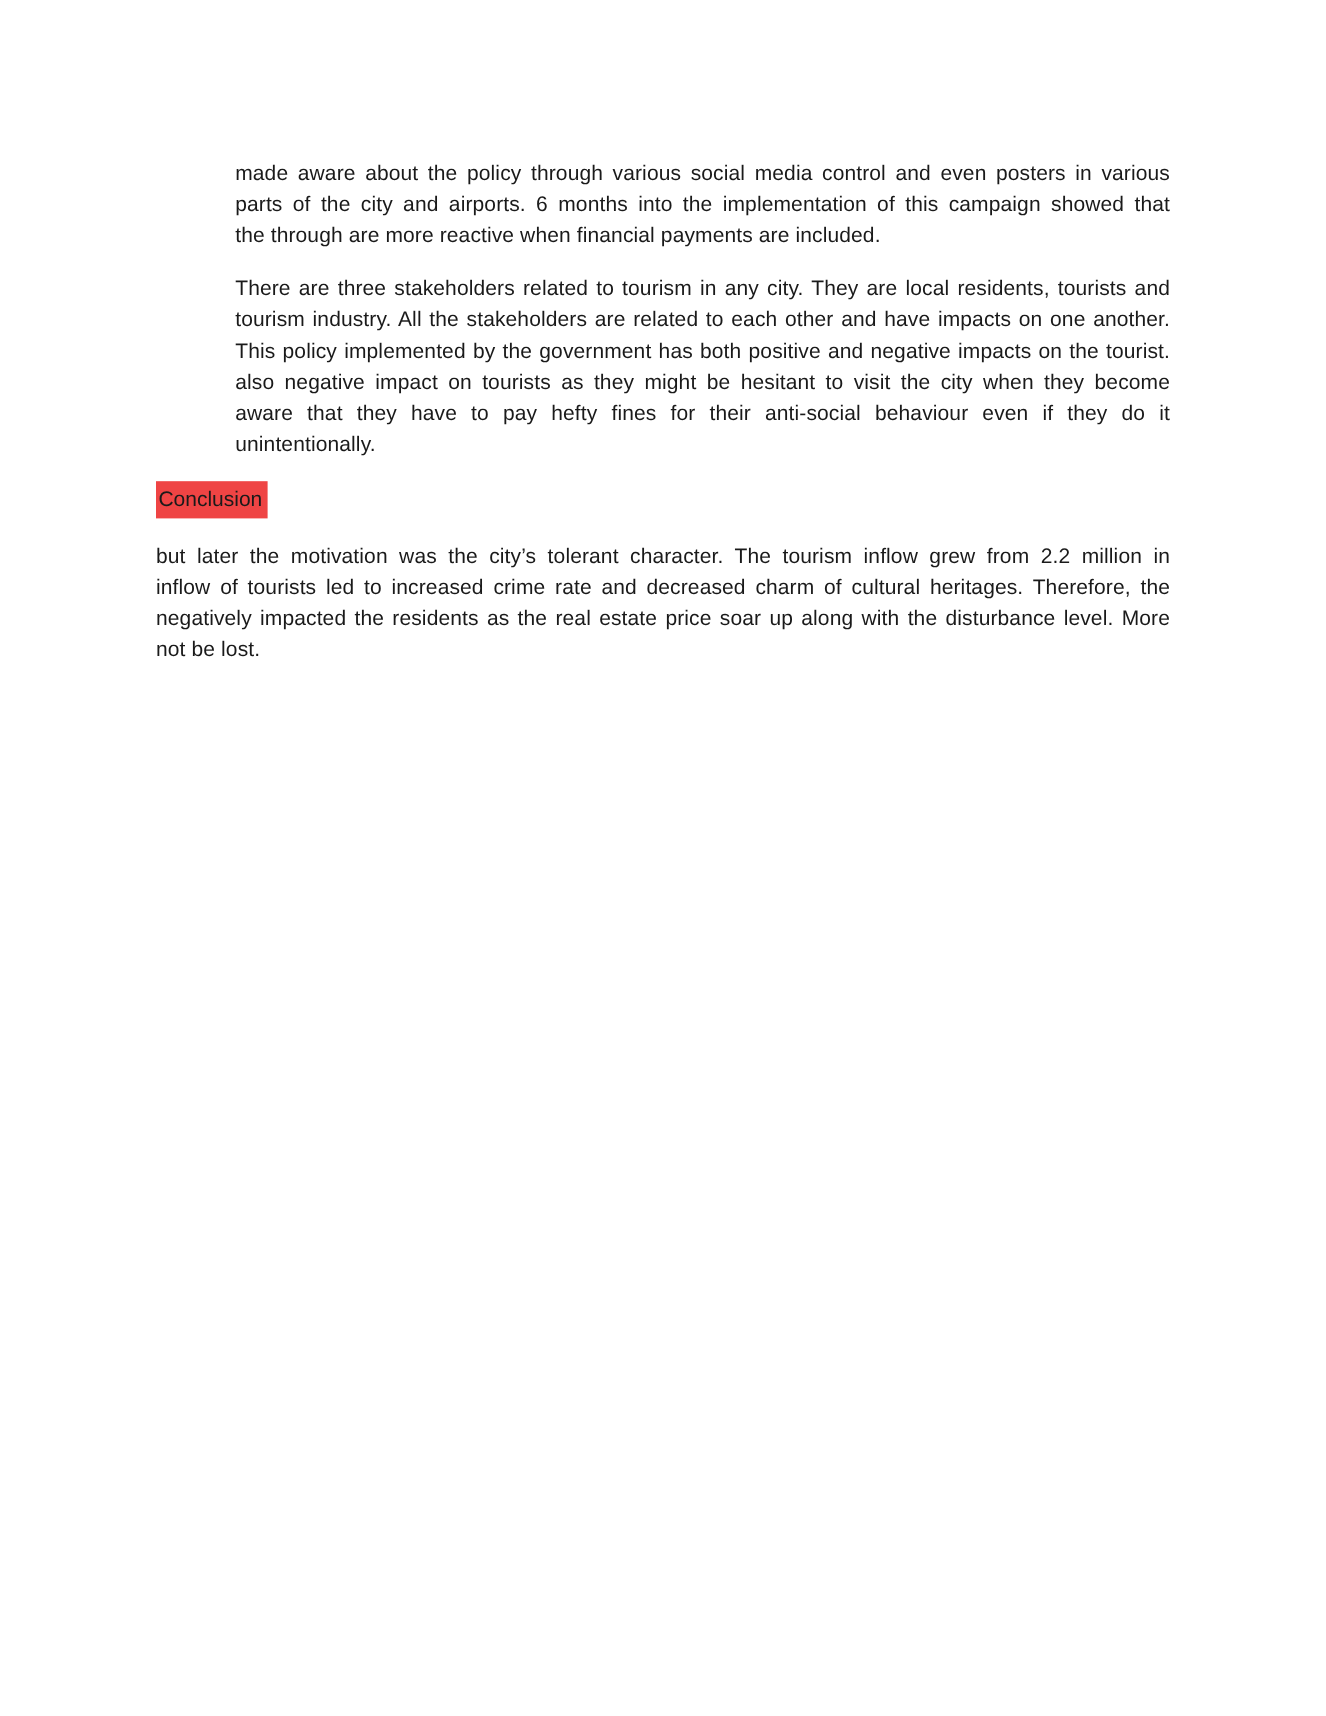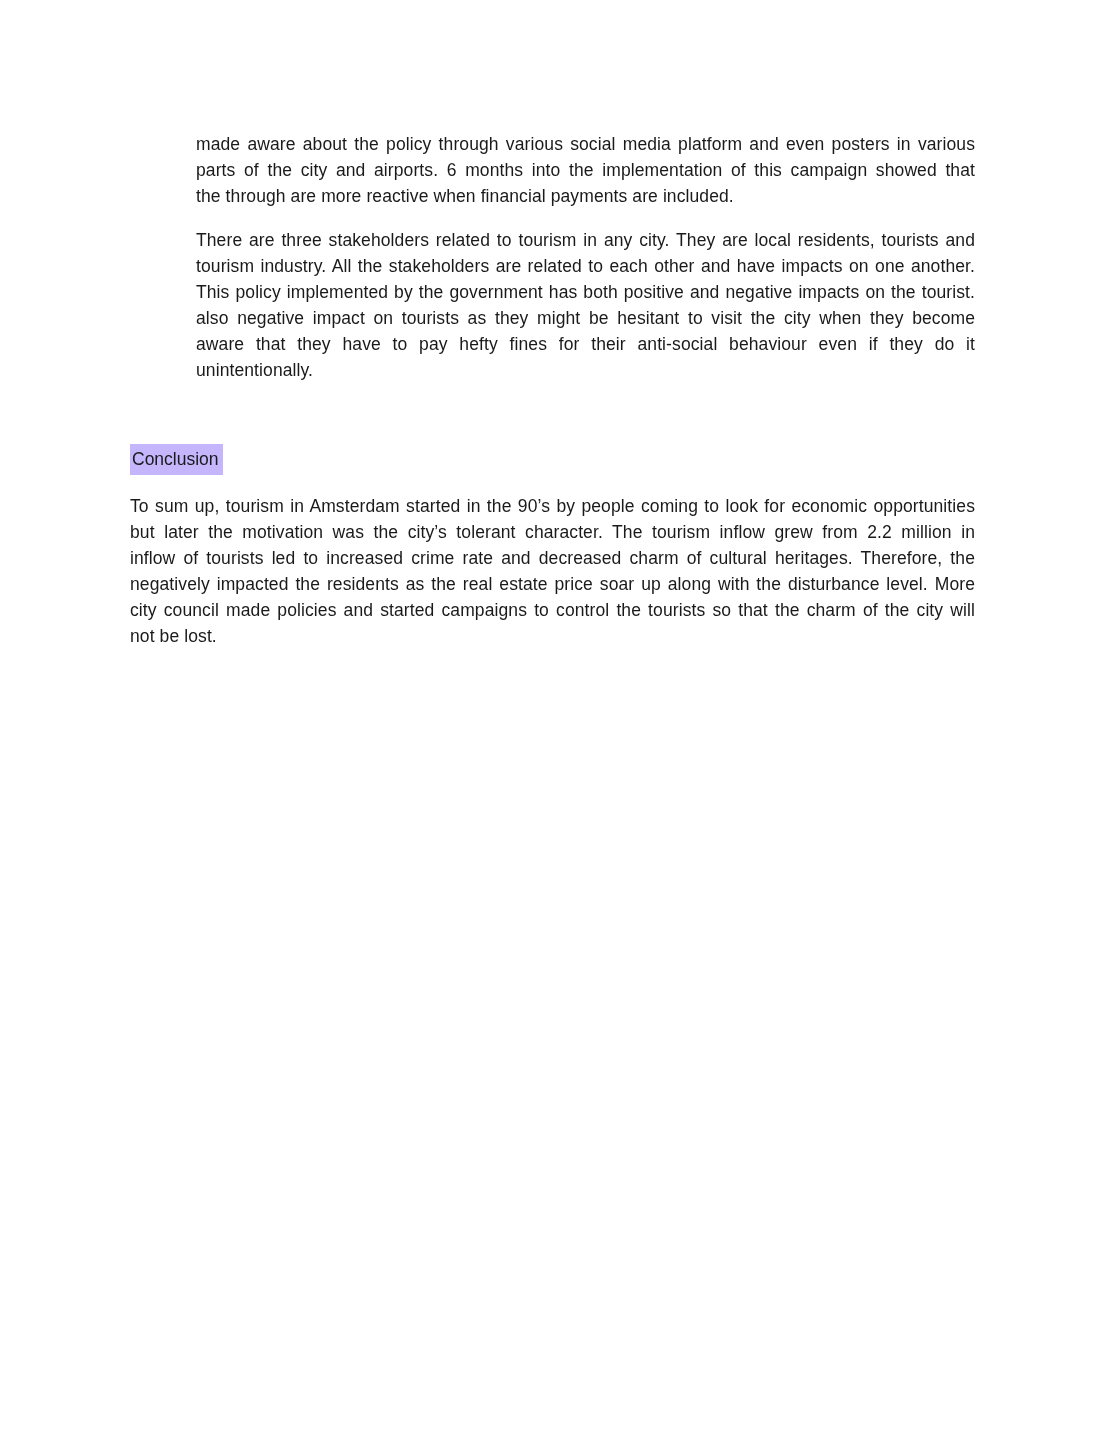--- a/index.html
+++ b/index.html
@@ -50,41 +50,39 @@
     padding: 2px 4px 3px 2px;
   }
 </style>
 </head>
 <body>
 
 <div class="page" style="background: rgb(255, 255, 255); color: rgb(26, 26, 26);">
   <div class="content">
 
     <div class="para indented">
-        <div class="line">made aware about the policy through various social media platform and even posters in various</div>
+        <div class="line">made aware about the policy through various social media control and even posters in various</div>
         <div class="line">parts of the city and airports. 6 months into the implementation of this campaign showed that</div>
         <div class="line last">the through are more reactive when financial payments are included.</div>
       </div>
 
     <div class="para indented">
         <div class="line">There are three stakeholders related to tourism in any city. They are local residents, tourists and</div>
         <div class="line">tourism industry. All the stakeholders are related to each other and have impacts on one another.</div>
         <div class="line">This policy implemented by the government has both positive and negative impacts on the tourist.</div>
         <div class="line">also negative impact on tourists as they might be hesitant to visit the city when they become</div>
         <div class="line">aware that they have to pay hefty fines for their anti-social behaviour even if they do it</div>
         <div class="line last">unintentionally.</div>
       </div>
 
     <div class="heading-para">
-      <span class="highlight" style="background: #c4b5fd; margin-top: 43px;">Conclusion</span>
+      <span class="highlight" style="background: #ef4444;">Conclusion</span>
     </div>
 
     <div class="para">
-        <div class="line">To sum up, tourism in Amsterdam started in the 90’s by people coming to look for economic opportunities</div>
         <div class="line">but later the motivation was the city’s tolerant character. The tourism inflow grew from 2.2 million in</div>
         <div class="line">inflow of tourists led to increased crime rate and decreased charm of cultural heritages. Therefore, the</div>
         <div class="line">negatively impacted the residents as the real estate price soar up along with the disturbance level. More</div>
-        <div class="line">city council made policies and started campaigns to control the tourists so that the charm of the city will</div>
         <div class="line last">not be lost.</div>
       </div>
 
   </div>
 </div>
 
 </body></html>

